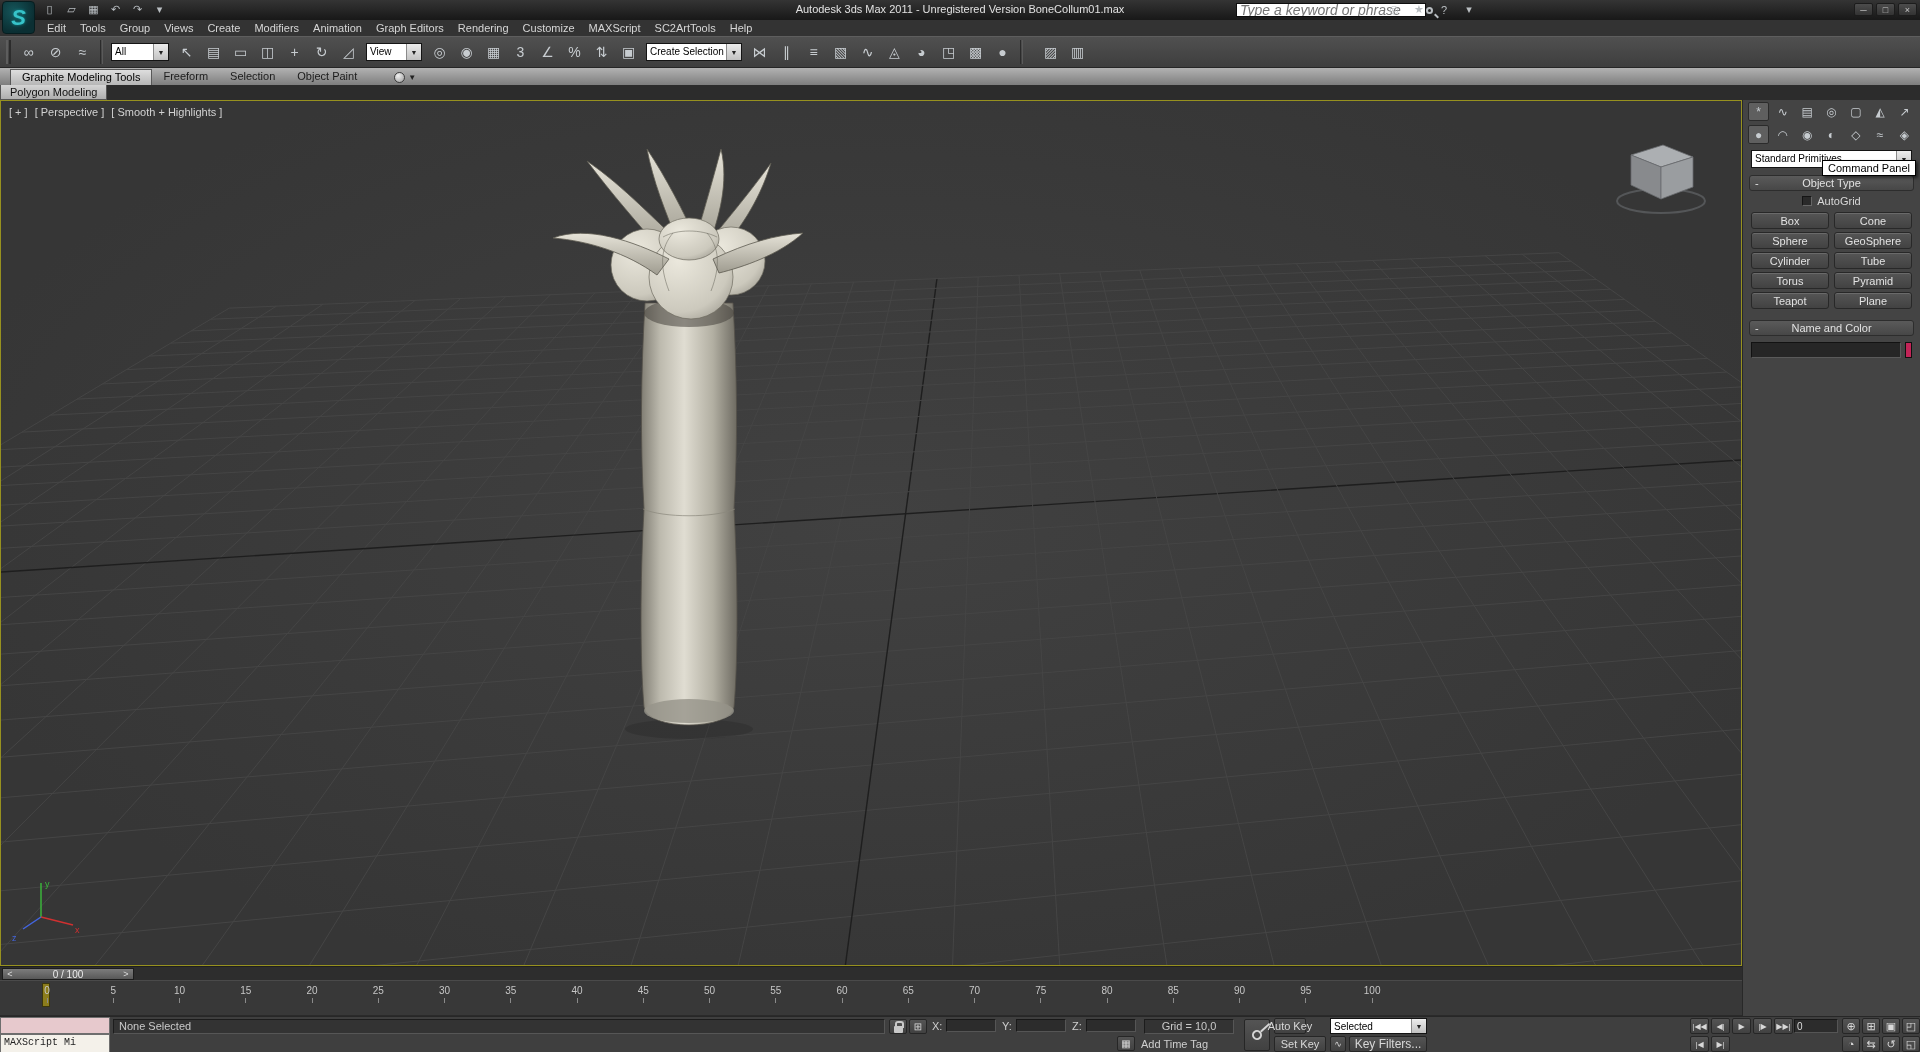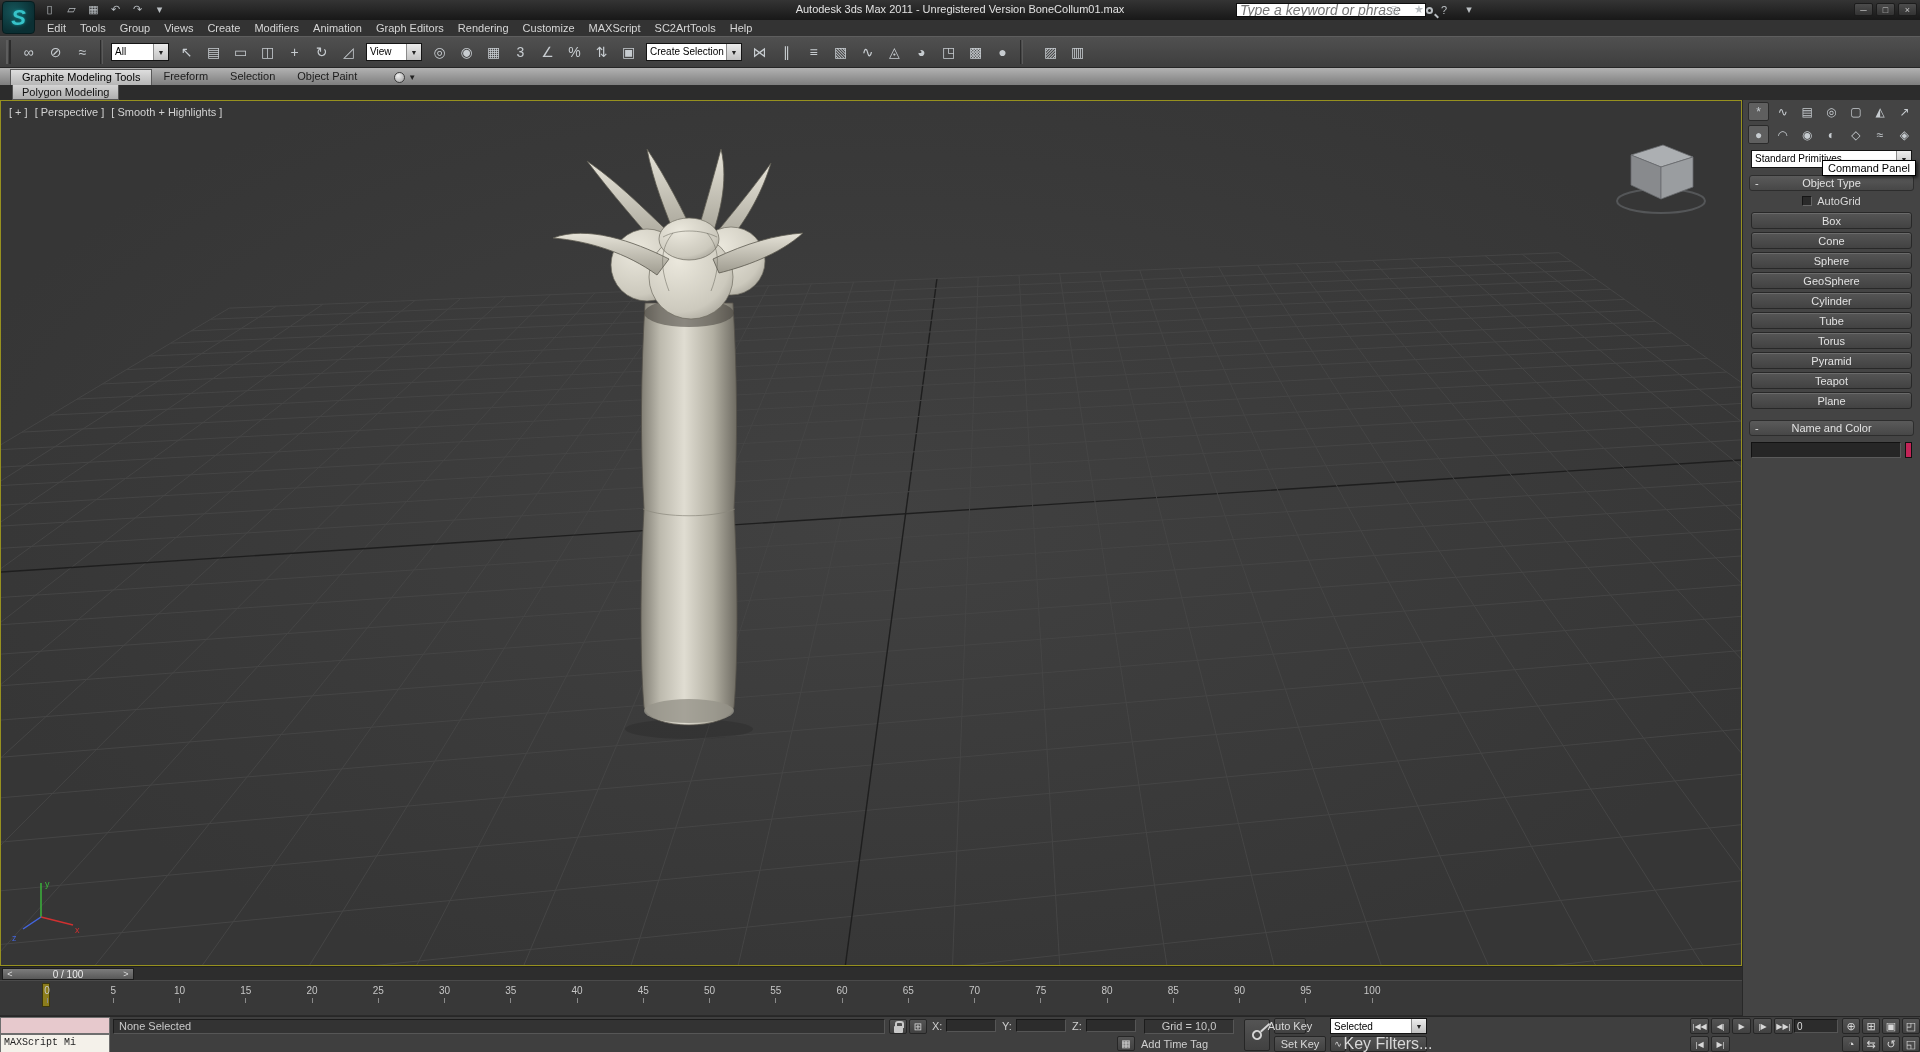--- a/index.html
+++ b/index.html
@@ -48,21 +48,21 @@
 
 
 #ribbontabs{position:absolute;left:0;top:68px;width:1920px;height:17px;
   background:linear-gradient(#b2b2b2,#7e7e7e);display:flex;align-items:flex-end;padding-left:10px;}
 .rtab{padding:1px 11px 2px;color:#1c1c1c;white-space:nowrap;}
 .rtab.active{background:linear-gradient(#dedede,#b6b6b6);border:1px solid #585858;border-bottom:none;color:#000;}
 #ribbon-config{display:flex;align-items:center;gap:3px;margin-left:26px;margin-bottom:2px;}
 .ribbon-circle{width:11px;height:11px;border-radius:50%;background:radial-gradient(circle at 35% 30%,#f2f2f2,#9a9a9a);
   border:1px solid #3c3c3c;}
 .ribbon-arrow{font-size:8px;color:#222;}
-#subtabrow{position:absolute;left:0;top:85px;width:1920px;height:15px;background:#2c2c2c;display:flex;padding-left:12px;}
+#subtabrow{position:absolute;left:0;top:85px;width:1920px;height:15px;background:#2c2c2c;display:flex;}
 .subtab{background:linear-gradient(#d4d4d4,#aeaeae);color:#111;padding:1px 9px;border:1px solid #555;border-top:none;white-space:nowrap;}
 
 
 #viewport{position:absolute;left:0;top:100px;width:1742px;height:866px;
   border:1px solid #97911f;overflow:hidden;
   background:radial-gradient(ellipse at 50% 48%,#414141,#363636 78%);}
 #grid-svg{position:absolute;left:0;top:0;}
 .model-svg{position:absolute;left:540px;top:40px;}
 #vp-label{position:absolute;left:8px;top:5px;color:#d2d2d2;display:flex;gap:7px;z-index:5;}
 .viewcube{position:absolute;right:30px;top:26px;opacity:0.92;}
@@ -75,21 +75,21 @@
 .cp-tab{width:21px;height:19px;display:flex;align-items:center;justify-content:center;
   color:#c7ccd0;font-size:12px;border:1px solid transparent;border-radius:2px;}
 .cp-tab.active{background:#5f5f5f;border:1px solid #2b2b2b;}
 .cp-combo-row{padding:4px 8px 2px;}
 .rollout-head{position:relative;margin:5px 6px 0;height:16px;border-radius:3px;
   background:linear-gradient(#5a5a5a,#474747);border:1px solid #2d2d2d;
   color:#e2e2e2;text-align:center;line-height:14px;}
 .rollout-head .minus{position:absolute;left:5px;top:0;}
 .autogrid-row{display:flex;align-items:center;justify-content:center;gap:5px;height:20px;color:#d8d8d8;}
 .checkbox{width:10px;height:10px;background:#2a2a2a;border:1px solid #151515;border-bottom-color:#666;border-right-color:#666;}
-.obj-grid{display:grid;grid-template-columns:1fr;gap:3px 5px;padding:1px 8px 6px;}
+.obj-grid{display:grid;grid-template-columns:1fr 1fr;gap:3px 5px;padding:1px 8px 6px;}
 .obj-btn{height:17px;background:linear-gradient(#555,#424242);border:1px solid #282828;border-radius:3px;
   color:#e2e2e2;display:flex;align-items:center;justify-content:center;box-shadow:inset 0 1px 0 #6a6a6a;}
 .namecolor-row{display:flex;align-items:center;gap:4px;padding:6px 8px;}
 .name-input{flex:1;height:16px;background:#262626;border:1px solid #121212;border-bottom-color:#5a5a5a;border-right-color:#5a5a5a;
   color:#ddd;font-family:"Liberation Sans",sans-serif;font-size:11px;padding:0 3px;}
 .color-swatch{width:15px;height:16px;border:1px solid #101010;}
 .cmd-tooltip{position:absolute;top:60px;right:4px;background:#fff;color:#000;border:1px solid #000;
   padding:1px 5px;z-index:60;box-shadow:2px 2px 3px rgba(0,0,0,.55);white-space:nowrap;}
 
 
@@ -519,21 +519,21 @@
     <div class="sb-abs sb-btn" style="left:1244px;top:2px;width:26px;height:32px">
       <span class="key-shape"></span>
     </div>
     <div class="sb-abs sb-btn" style="left:1274px;top:1px;width:32px;height:16px">Auto Key</div>
     <div class="sb-abs sb-btn" style="left:1274px;top:19px;width:52px;height:16px">Set Key</div>
     <div class="sb-abs combo" style="left:1330px;top:1px;width:97px;height:16px">
       <span class="val">Selected</span>
       <span class="arrow">▼</span>
     </div>
     <div class="sb-abs sb-btn" style="left:1330px;top:19px;width:16px;height:16px;font-size:9px">∿</div>
-    <div class="sb-abs sb-btn" style="left:1349px;top:19px;width:78px;height:16px;font-size:16px">Key Filters...</div>
+    <div class="sb-abs sb-btn" style="left:1349px;top:19px;width:78px;height:16px;font-size:12px">Key Filters...</div>
 
     <div class="sb-abs flexrow" style="left:1690px;top:1px">
 
     <div class="sb-btn pb-btn">|◀◀</div>
         <div class="sb-btn pb-btn">◀|</div>
         <div class="sb-btn pb-btn">▶</div>
         <div class="sb-btn pb-btn">|▶</div>
         <div class="sb-btn pb-btn">▶▶|</div>
       </div>
     <div class="sb-abs flexrow" style="left:1690px;top:19px">

